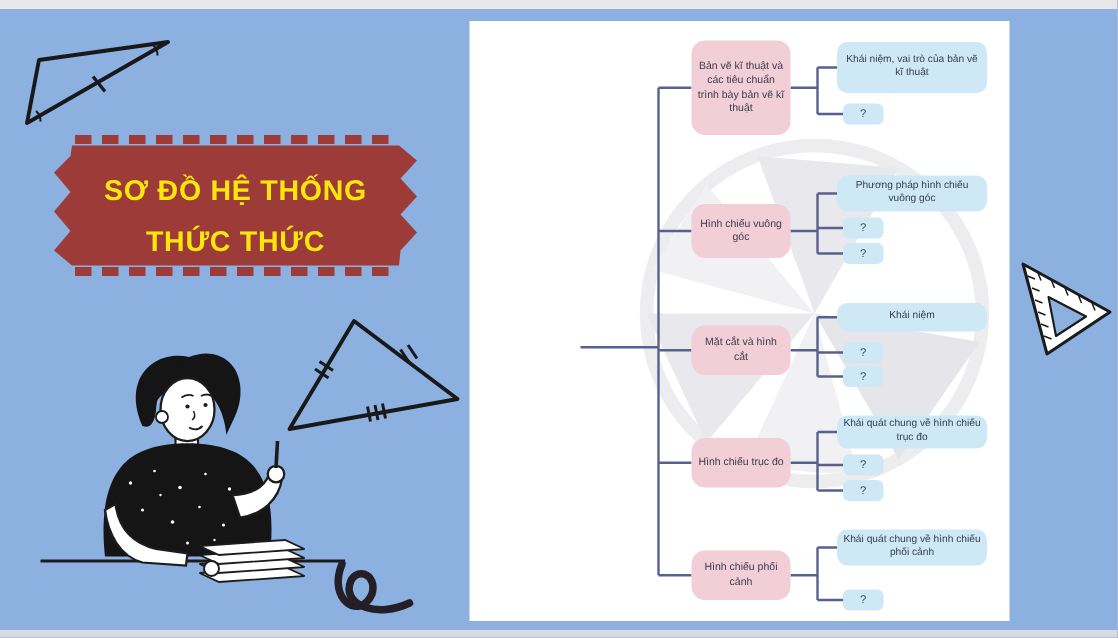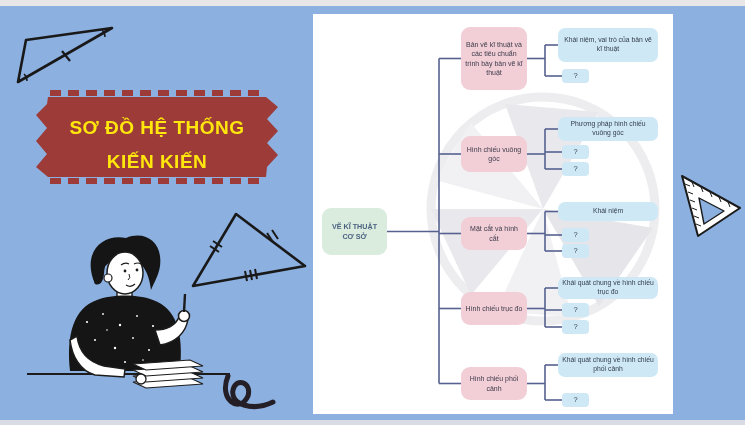--- a/index.html
+++ b/index.html
@@ -62,21 +62,21 @@
     </g>
   </svg>
 
   <div class="banner">
     <svg width="246" height="94" viewBox="0 0 246 94">
       <line x1="16" y1="3" x2="230" y2="3" stroke="#9d3b38" stroke-width="6" stroke-dasharray="11 7"></line>
       <line x1="16" y1="91" x2="230" y2="91" stroke="#9d3b38" stroke-width="6" stroke-dasharray="11 7"></line>
       <polygon fill="#9d3b38" points="14,7 232,7 244,17 233,29 244,41 233,53 244,65 233,77 232,87 14,87 2,77 13,64 2,51 13,38 2,25 13,14"></polygon>
     </svg>
     <div class="banner-text banner-line1">SƠ ĐỒ HỆ THỐNG</div>
-    <div class="banner-text banner-line2">KIẾN KIẾN</div>
+    <div class="banner-text banner-line2">THỨC THỨC</div>
   </div>
 
   <svg class="abs" style="left:25px;top:230px;" width="260" height="165" viewBox="0 0 260 165">
 
     <line x1="2" y1="144" x2="205" y2="144" stroke="#1c1c1c" stroke-width="2"></line>
 
     <rect x="92" y="58" width="15" height="12" fill="#ffffff" stroke="#1c1c1c" stroke-width="1.4"></rect>
 
     <path d="M45,141 C41,104 49,78 72,70 C86,64 114,64 128,70 C151,78 159,102 155,141 Z" fill="#151515"></path>
 
@@ -182,21 +182,20 @@
         <line x1="232" y1="274" x2="245" y2="274" class="conn"></line>
         <line x1="232" y1="296" x2="249" y2="296" class="conn"></line>
         <line x1="232" y1="313" x2="249" y2="313" class="conn"></line>
         <line x1="126" y1="369.5" x2="148" y2="369.5" class="conn"></line>
         <line x1="214" y1="369.5" x2="232" y2="369.5" class="conn"></line>
         <line x1="232" y1="351" x2="232" y2="386" class="conn"></line>
         <line x1="232" y1="351" x2="245" y2="351" class="conn"></line>
         <line x1="232" y1="386" x2="249" y2="386" class="conn"></line>
       </svg>
     <div id="nodes">
-      <div class="node root-node" style="left:9px;top:194px;width:65px;height:47px;">VẼ KĨ THUẬT CƠ SỞ</div>
     <div class="node child-node" style="left: 245px; top: 14px; width: 100px; height: 34px;">Khái niệm, vai trò của bản vẽ kĩ thuật</div>
         <div class="node q-node" style="left: 249px; top: 55px; width: 27px; height: 14px;">?</div>
         <div class="node pink-node" style="left: 148px; top: 13px; width: 66px; height: 63px;">Bản vẽ kĩ thuật và các tiêu chuẩn trình bày bản vẽ kĩ thuật</div>
         <div class="node child-node" style="left: 245px; top: 103px; width: 100px; height: 24px;">Phương pháp hình chiếu vuông góc</div>
         <div class="node q-node" style="left: 249px; top: 131px; width: 27px; height: 14px;">?</div>
         <div class="node q-node" style="left: 249px; top: 148px; width: 27px; height: 14px;">?</div>
         <div class="node pink-node" style="left: 148px; top: 122px; width: 66px; height: 36px;">Hình chiếu vuông góc</div>
         <div class="node child-node" style="left: 245px; top: 188px; width: 100px; height: 19px;">Khái niệm</div>
         <div class="node q-node" style="left: 249px; top: 214px; width: 27px; height: 14px;">?</div>
         <div class="node q-node" style="left: 249px; top: 230px; width: 27px; height: 14px;">?</div>

